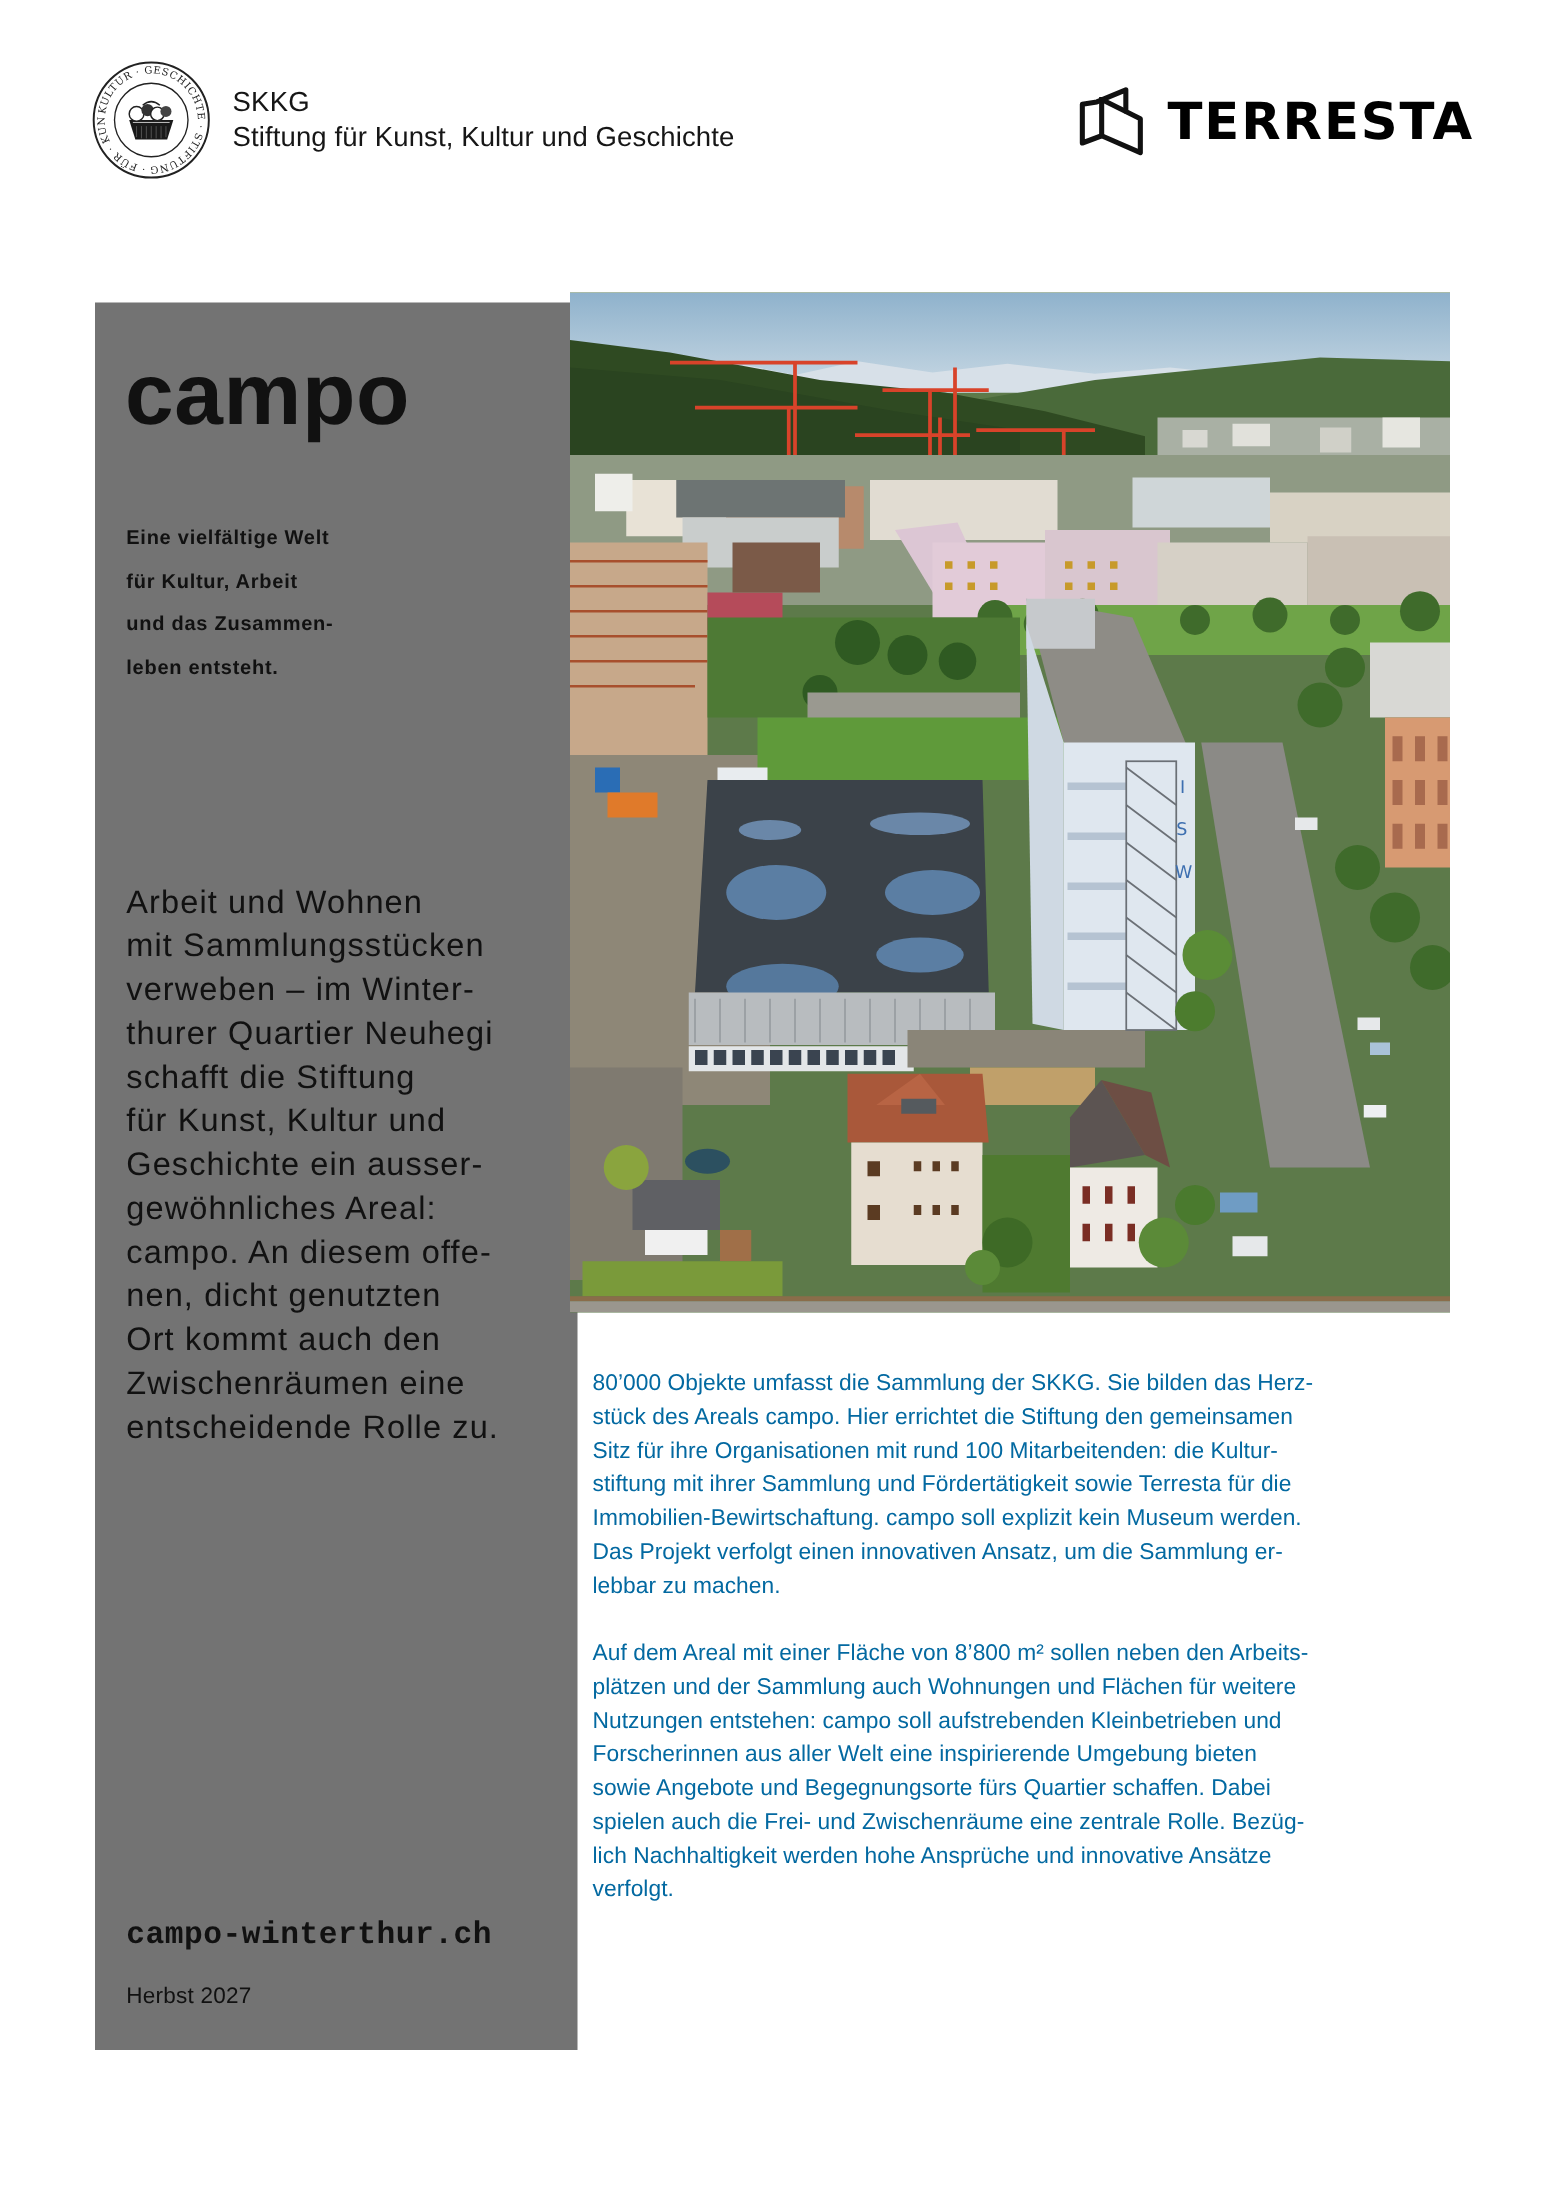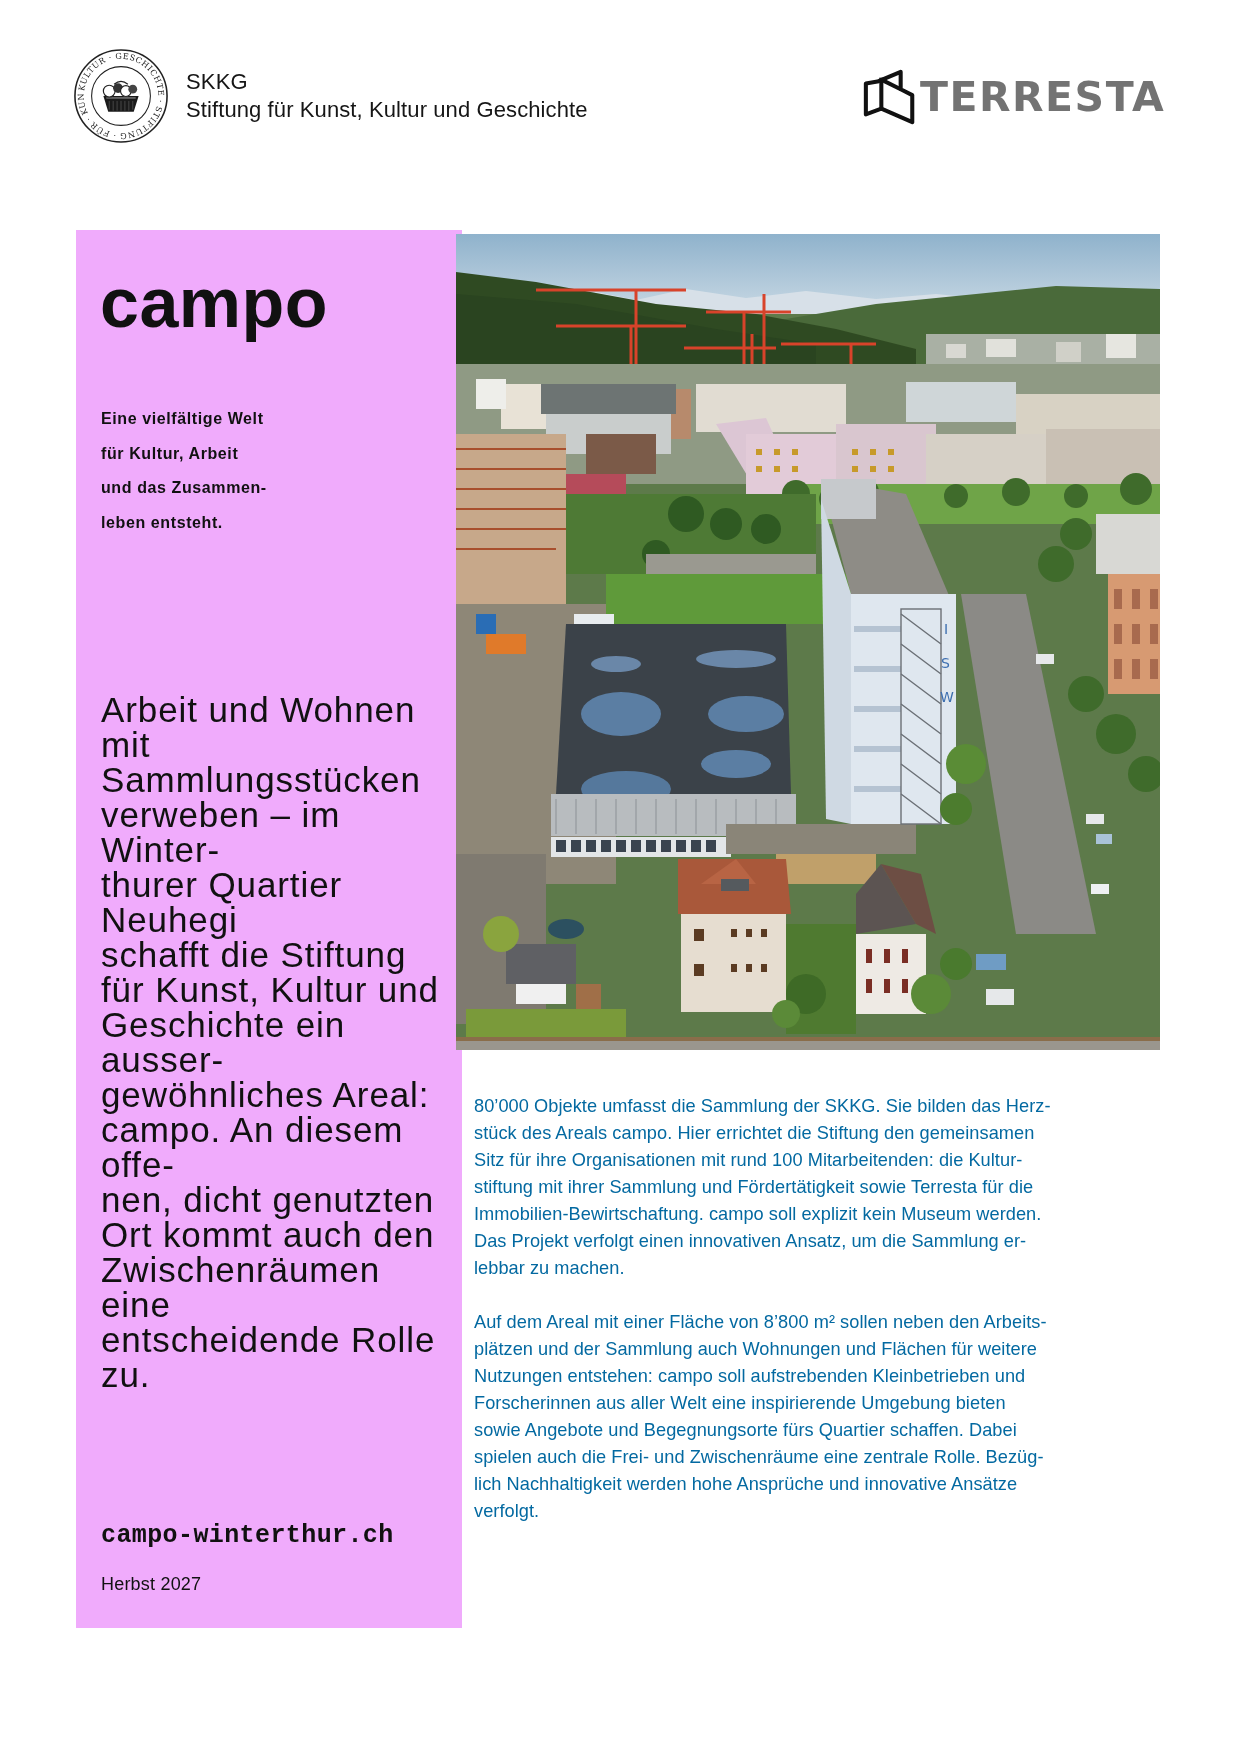--- a/index.html
+++ b/index.html
@@ -8,27 +8,27 @@
 
     
     .skkg-logo { position: absolute; left: 72px; top: 47px; display: flex; align-items: center; }
     .seal { width: 98px; height: 98px; }
     .skkg-text { margin-left: 16px; font-family: "Liberation Sans", sans-serif; color: #161616; }
     .skkg-abbr { font-size: 22px; line-height: 28px; letter-spacing: 0.2px; }
     .skkg-name { font-size: 22px; line-height: 28px; letter-spacing: 0.1px; }
 
     .terresta-logo { position: absolute; left: 862px; top: 68px; display: flex; align-items: center; }
     .terresta-mark { width: 58px; height: 58px; }
-    .terresta-word { font-family: "DejaVu Sans", sans-serif; font-size: 41px; font-weight: bold; letter-spacing: 1.5px; color: #737373; line-height: 1; }
+    .terresta-word { margin-left: 14px; font-family: "DejaVu Sans", sans-serif; font-size: 41px; font-weight: bold; letter-spacing: 1.5px; color: #000000; line-height: 1; }
 
     
-    .yellow-panel { position: absolute; left: 76px; top: 230px; width: 386px; height: 1398px; background: #f0abfc; }
+    .yellow-panel { position: absolute; left: 76px; top: 242px; width: 386px; height: 1398px; background: #737373; }
     .campo-title { position: absolute; left: 24px; top: 38px; font-family: "Liberation Sans", sans-serif; font-weight: bold; font-size: 70px; letter-spacing: 0.5px; line-height: 1; color: #111; }
     .tagline { position: absolute; left: 25px; top: 172px; width: 340px; font-family: "Liberation Sans", sans-serif; font-weight: bold; font-size: 16px; line-height: 34.5px; letter-spacing: 0.6px; color: #111; white-space: pre-line; }
-    .intro { position: absolute; left: 25px; top: 462px; width: 355px; font-family: "Liberation Sans", sans-serif; font-size: 35px; line-height: 35px; letter-spacing: 0.9px; color: #111; white-space: pre-line; }
+    .intro { position: absolute; left: 25px; top: 462px; width: 355px; font-family: "Liberation Sans", sans-serif; font-size: 26px; line-height: 35px; letter-spacing: 0.9px; color: #111; white-space: pre-line; }
     .website { position: absolute; left: 25px; top: 1293px; font-family: Liberation Mono, monospace; font-weight: bold; font-size: 25px; letter-spacing: 0.4px; color: #111; line-height: 1; }
     .date { position: absolute; left: 25px; top: 1345px; font-family: "Liberation Sans", sans-serif; font-size: 18px; letter-spacing: 0.2px; color: #111; line-height: 1; }
 
     
     .photo { position: absolute; left: 456px; top: 234px; width: 704px; height: 816px; overflow: hidden; background: #5d7a4a; }
     .photo svg { display: block; }
 
     
     .body-text { position: absolute; left: 474px; top: 1093px; width: 665px; font-family: "Liberation Sans", sans-serif; font-size: 18.2px; line-height: 27px; color: #0369a1; letter-spacing: 0.05px; }
     .body-text p { white-space: pre-line; margin-bottom: 27px; }

